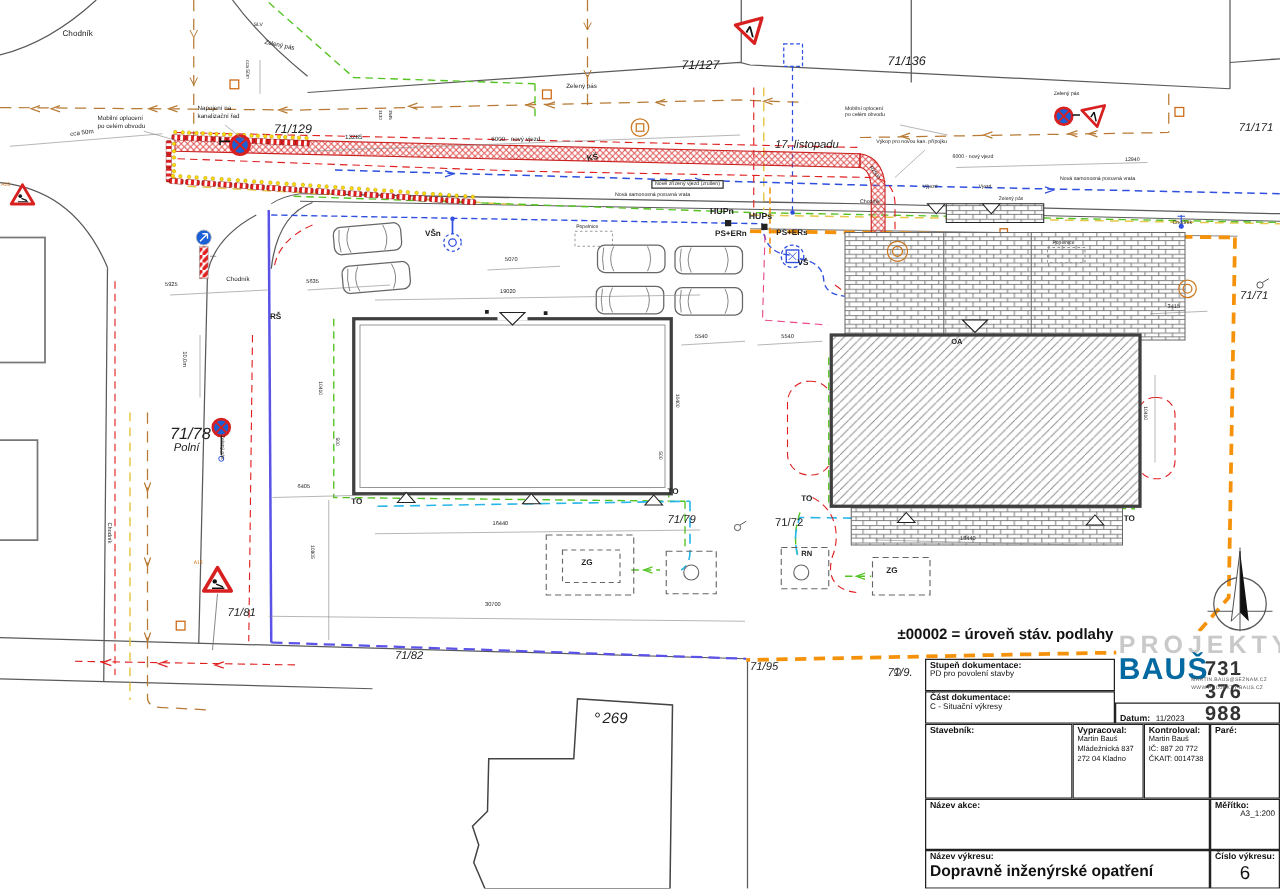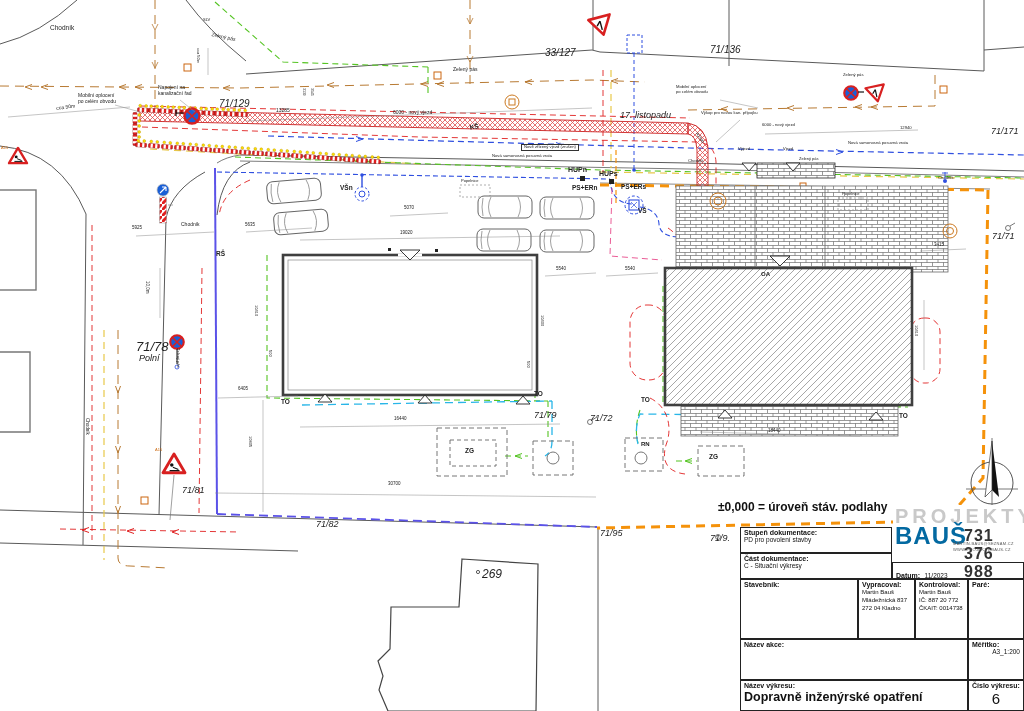--- a/index.html
+++ b/index.html
@@ -440,21 +440,21 @@
       <div class="lbl" style="left: 212px; top: 32px; font-size: 5px; transform: rotate(12deg);">Zelený pás</div>
       <div class="lbl" style="left: 78px; top: 93px; font-size: 5px;">Mobilní oplocení
 po celém obvodu</div>
       <div class="lbl" style="left: 158px; top: 85px; font-size: 5px;">Napojení na
 kanalizační řad</div>
       <div class="lbl" style="left: 56px; top: 106px; font-size: 5px; transform: rotate(-8deg);">cca 50m</div>
       <div class="lbl" style="left: 219px; top: 98px; font-size: 10px; font-style: italic;">71/129</div>
       <div class="lbl" style="left: 276px; top: 108px; font-size: 5px;">13285</div>
       <div class="lbl" style="left: 393px; top: 110px; font-size: 5px;">6000 - nový vjezd</div>
       <div class="lbl" style="left: 469px; top: 124px; font-size: 6.5px; transform: rotate(-12deg); font-weight: bold;">KŠ</div>
-      <div class="lbl" style="left: 545px; top: 47px; font-size: 10px; font-style: italic;">33/127</div>
+      <div class="lbl" style="left: 545px; top: 47px; font-size: 10px; font-style: italic;">71/127</div>
       <div class="lbl" style="left: 453px; top: 67px; font-size: 5px;">Zelený pás</div>
       <div class="lbl" style="left: 620px; top: 110px; font-size: 9px; font-style: italic;">17. listopadu</div>
       <div class="lbl" style="left: 521px; top: 144px; font-size: 4.2px; border: 1px solid rgb(51, 51, 51); padding: 0px 2px; background: rgb(255, 255, 255);">Nově zřízený vjezd (zrušen)</div>
       <div class="lbl" style="left: 492px; top: 154px; font-size: 4.2px;">Nová samonosná posuvná vrata</div>
       <div class="lbl" style="left: 568px; top: 166px; font-size: 7px; font-weight: bold;">HUPn</div>
       <div class="lbl" style="left: 599px; top: 170px; font-size: 7px; font-weight: bold;">HUPs</div>
       <div class="lbl" style="left: 572px; top: 184px; font-size: 6.5px; font-weight: bold;">PS+ERn</div>
       <div class="lbl" style="left: 621px; top: 183px; font-size: 6.5px; font-weight: bold;">PS+ERs</div>
       <div class="lbl" style="left: 340px; top: 184px; font-size: 6.5px; font-weight: bold;">VŠn</div>
       <div class="lbl" style="left: 638px; top: 207px; font-size: 6.5px; font-weight: bold;">VŠ</div>
@@ -466,21 +466,21 @@
       <div class="lbl" style="left: 688px; top: 159px; font-size: 4.2px;">Chodník</div>
       <div class="lbl" style="left: 938px; top: 176px; font-size: 4.2px;">Chodník</div>
       <div class="lbl" style="left: 710px; top: 44px; font-size: 10px; font-style: italic;">71/136</div>
       <div class="lbl" style="left: 843px; top: 73px; font-size: 4.2px;">Zelený pás</div>
       <div class="lbl" style="left: 676px; top: 85px; font-size: 4.2px;">Mobilní oplocení
 po celém obvodu</div>
       <div class="lbl" style="left: 701px; top: 111px; font-size: 4.2px;">Výkop pro novou kan. přípojku</div>
       <div class="lbl" style="left: 762px; top: 123px; font-size: 4.2px;">6000 - nový vjezd</div>
       <div class="lbl" style="left: 900px; top: 126px; font-size: 4.2px;">12940</div>
       <div class="lbl" style="left: 848px; top: 141px; font-size: 4.2px;">Nová samonosná posuvná vrata</div>
-      <div class="lbl" style="left: 991px; top: 126px; font-size: 9px; font-style: italic;">71/171</div>
+      <div class="lbl" style="left: 991px; top: 97px; font-size: 9px; font-style: italic;">71/171</div>
       <div class="lbl" style="left: 992px; top: 231px; font-size: 9px; font-style: italic;">71/71</div>
       <div class="lbl" style="left: 738px; top: 147px; font-size: 4px;">Výjezd</div>
       <div class="lbl" style="left: 783px; top: 147px; font-size: 4px;">Vjezd</div>
       <div class="lbl" style="left: 799px; top: 157px; font-size: 4px;">Zelený pás</div>
       <div class="lbl" style="left: 761px; top: 271px; font-size: 6px; font-weight: bold;">OA</div>
       <div class="lbl" style="left: 136px; top: 340px; font-size: 13px; font-style: italic;">71/78</div>
       <div class="lbl" style="left: 139px; top: 353px; font-size: 9px; font-style: italic;">Polní</div>
       <div class="lbl" style="left: 180px; top: 348px; font-size: 4px; transform: rotate(90deg);">Zelený pás</div>
       <div class="lbl" style="left: 155px; top: 448px; font-size: 4px; color: rgb(204, 106, 17);">A15</div>
       <div class="lbl" style="left: 1px; top: 146px; font-size: 4px; color: rgb(204, 106, 17);">A15</div>
@@ -499,37 +499,37 @@
       <div class="lbl" style="left: 918px; top: 325px; font-size: 4px; transform: rotate(90deg);">10410</div>
       <div class="lbl" style="left: 768px; top: 428px; font-size: 4.5px;">18440</div>
       <div class="lbl" style="left: 281px; top: 398px; font-size: 6.5px; font-weight: bold;">TO</div>
       <div class="lbl" style="left: 534px; top: 390px; font-size: 6.5px; font-weight: bold;">TO</div>
       <div class="lbl" style="left: 641px; top: 396px; font-size: 6.5px; font-weight: bold;">TO</div>
       <div class="lbl" style="left: 899px; top: 412px; font-size: 6.5px; font-weight: bold;">TO</div>
       <div class="lbl" style="left: 465px; top: 447px; font-size: 6.5px; font-weight: bold;">ZG</div>
       <div class="lbl" style="left: 709px; top: 453px; font-size: 6.5px; font-weight: bold;">ZG</div>
       <div class="lbl" style="left: 641px; top: 441px; font-size: 6px; font-weight: bold;">RN</div>
       <div class="lbl" style="left: 534px; top: 410px; font-size: 9px; font-style: italic;">71/79</div>
-      <div class="lbl" style="left: 590px; top: 413px; font-size: 9px; font-style: italic;">71/72</div>
+      <div class="lbl" style="left: 620px; top: 413px; font-size: 9px; ">71/72</div>
       <div class="lbl" style="left: 182px; top: 485px; font-size: 9px; font-style: italic;">71/81</div>
       <div class="lbl" style="left: 316px; top: 519px; font-size: 9px; font-style: italic;">71/82</div>
       <div class="lbl" style="left: 600px; top: 528px; font-size: 9px; font-style: italic;">71/95</div>
       <div class="lbl" style="left: 710px; top: 533px; font-size: 9px; font-style: italic;">71/9.</div>
       <div class="lbl" style="left: 482px; top: 568px; font-size: 12px; font-style: italic;">269</div>
       <div class="lbl" style="left: 238px; top: 386px; font-size: 4.5px;">6405</div>
       <div class="lbl" style="left: 394px; top: 416px; font-size: 4.5px;">16440</div>
       <div class="lbl" style="left: 388px; top: 481px; font-size: 4.5px;">30700</div>
       <div class="lbl" style="left: 252px; top: 436px; font-size: 4px; transform: rotate(90deg);">10805</div>
       <div class="lbl" style="left: 200px; top: 48px; font-size: 4px; transform: rotate(90deg);">cca 50m</div>
       <div class="lbl" style="left: 306px; top: 88px; font-size: 3.5px; transform: rotate(90deg);">3130</div>
       <div class="lbl" style="left: 314px; top: 88px; font-size: 3.5px; transform: rotate(90deg);">3545</div>
       <div class="lbl" style="left: 698px; top: 132px; font-size: 4px; transform: rotate(55deg);">R2500</div>
     </div>
 
-<div id="annotation">±0,000  =  úroveň stáv. podlahy</div>
+<div id="annotation">±00002  =  úroveň stáv. podlahy</div>
 
 <div id="titleblock">
   <div class="tb-cell" style="left:740px;top:527px;width:152px;height:26px;">
     <div class="tb-label">Stupeň dokumentace:</div>
     <div class="tb-value">PD pro povolení stavby</div>
   </div>
   <div class="tb-cell" style="left:740px;top:553px;width:152px;height:26px;">
     <div class="tb-label">Část dokumentace:</div>
     <div class="tb-value">C - Situační výkresy</div>
   </div>

